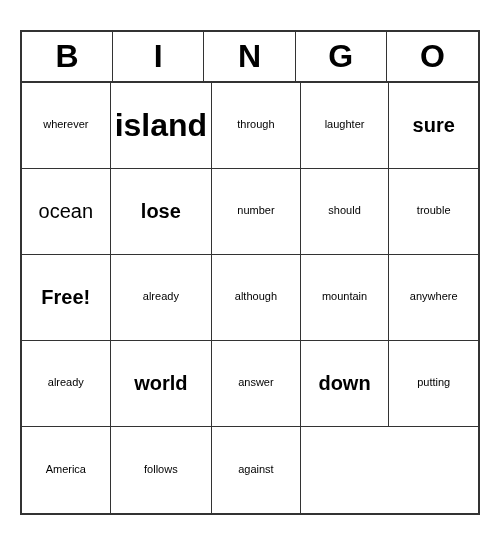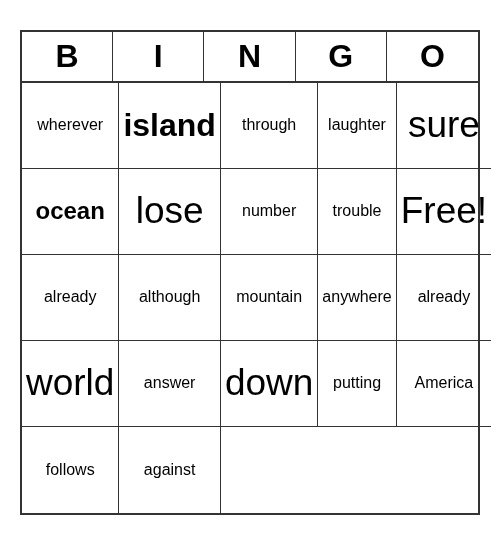--- a/index.html
+++ b/index.html
@@ -54,29 +54,29 @@
     }
     .bingo-cell span {
       font-size: 14px;
       line-height: 1.2;
     }
     .bingo-cell span.large {
       font-size: 32px;
       font-weight: bold;
     }
     .bingo-cell span.xlarge {
-      font-size: 37px;
+      font-size: 20px;
+      font-weight: bold;
+    }
+    .bingo-cell span.medium {
+      font-size: 20px;
       font-weight: normal;
     }
-    .bingo-cell span.medium {
-      font-size: 24px;
-      font-weight: bold;
-    }
     .bingo-cell span.small {
-      font-size: 16px;
+      font-size: 11px;
     }
   </style>
 </head>
 <body>
 
 <div class="bingo-card">
   <div class="bingo-header">
   <div class="bingo-header-cell">B</div>
       <div class="bingo-header-cell">I</div>
       <div class="bingo-header-cell">N</div>
@@ -100,20 +100,23 @@
         <span class="xlarge">sure</span>
       </div>
       <div class="bingo-cell">
         <span class="medium">ocean</span>
       </div>
       <div class="bingo-cell">
         <span class="xlarge">lose</span>
       </div>
       <div class="bingo-cell">
         <span class="small">number</span>
+      </div>
+      <div class="bingo-cell">
+        <span class="small">should</span>
       </div>
       <div class="bingo-cell">
         <span class="small">trouble</span>
       </div>
       <div class="bingo-cell">
         <span class="xlarge">Free!</span>
       </div>
       <div class="bingo-cell">
         <span class="small">already</span>
       </div>

